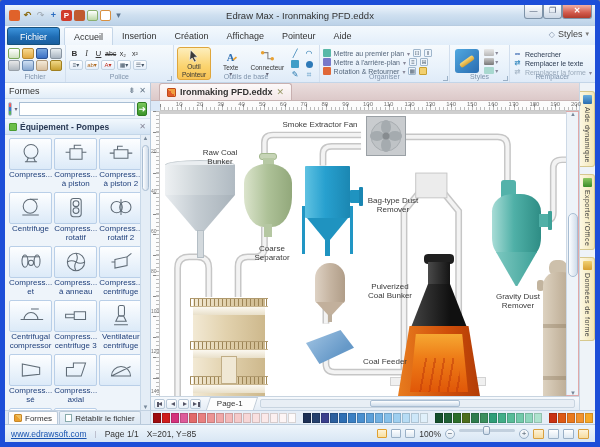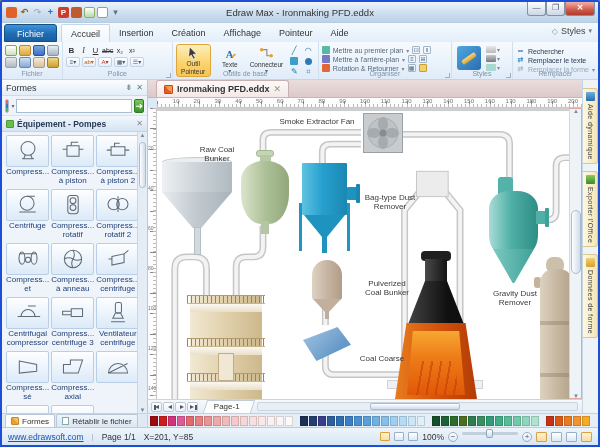--- a/index.html
+++ b/index.html
@@ -1,17 +1,17 @@
 <!DOCTYPE html>
 <html><head>
 <meta charset="utf-8">
 <style>
 *{margin:0;padding:0;box-sizing:border-box}
 body{font-family:"Liberation Sans",sans-serif;background:#888;-webkit-font-smoothing:antialiased}
-.window{position:relative;width:600px;height:447px;border:2px solid #1d4ed8;border-radius:3px 3px 0 0;background:#dce9f7;display:flex;flex-direction:column;overflow:hidden}
+.window{position:relative;width:600px;height:447px;border:5px solid #1d4ed8;border-radius:3px 3px 0 0;background:#dce9f7;display:flex;flex-direction:column;overflow:hidden}
 
 .titlebar{height:21px;background:linear-gradient(#eef5fc,#cfe0f0 50%,#bcd2e8);display:flex;align-items:center;padding:0 4px;position:relative;border-bottom:1px solid #b8cce0}
 .qat{display:flex;align-items:center;gap:2px}
 .qat span{width:11px;height:11px;font-size:9px;line-height:11px;text-align:center;border-radius:2px;color:#2a4e80}
 .q-edraw{background:#e0622a}
 .q-undo::after{content:"↶";color:#8a6a10;font-weight:bold}
 .q-redo::after{content:"↷";color:#9aa4ae}
 .q-move::after{content:"+";color:#2a6cc0;font-weight:bold}
 .q-pdf{background:#d03a2a;color:#fff!important;font-size:8px!important;font-weight:bold}
 .q-pdf::after{content:"P";color:#fff}
@@ -716,25 +716,27 @@
             <div class="eq tc-cap"></div>
             <div class="eq tc-nub"></div>
             <div class="eq tc-body">
               <div class="tc-ring" style="top:52px"></div>
               <div class="tc-ring" style="top:104px"></div>
             </div>
 
             <div class="dlab" style="left:22px;top:34px;width:76px">Raw Coal
 Bunker</div>
             <div class="dlab" style="left:114px;top:6px;width:92px">Smoke Extractor Fan</div>
+            <div class="dlab" style="left:80px;top:130px;width:64px">Coarse
+Separator</div>
             <div class="dlab" style="left:196px;top:82px;width:74px">Bag-type Dust
 Remover</div>
             <div class="dlab" style="left:192px;top:168px;width:76px">Pulverized
 Coal Bunker</div>
-            <div class="dlab" style="left:196px;top:243px;width:58px">Coal Coarse</div>
+            <div class="dlab" style="left:196px;top:243px;width:58px">Coal Feeder</div>
             <div class="dlab" style="left:326px;top:178px;width:64px">Gravity Dust
 Remover</div>
           </div>
         </div>
         <div class="vscroll">▲<div class="vsth" style="margin-top:96px"></div><div class="vsp"></div>▼</div>
       </div>
       <div class="pagebar">
         <div class="pnav">
           <div class="pnb">
               <div class="bar" style="left:2px"></div>

